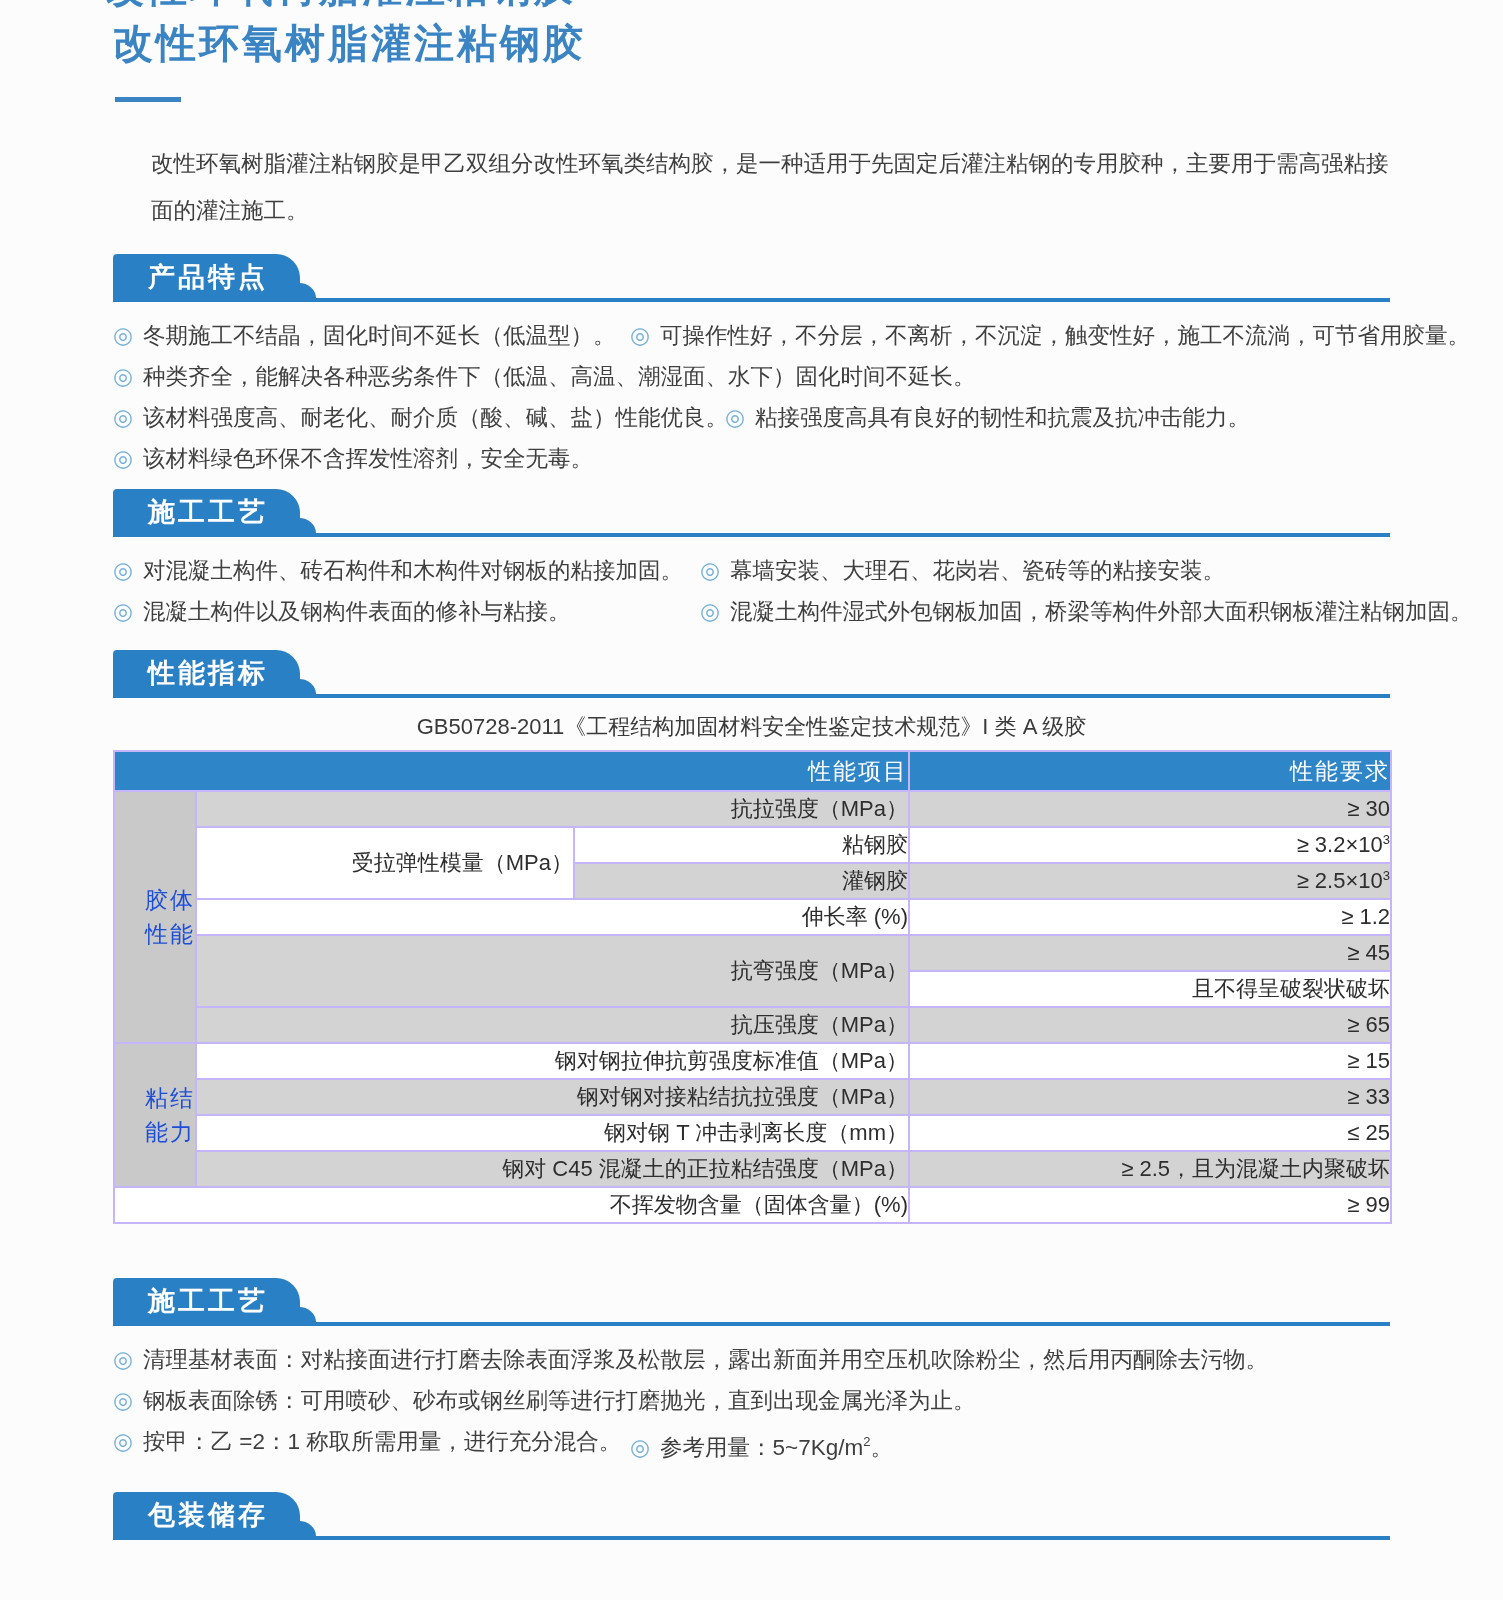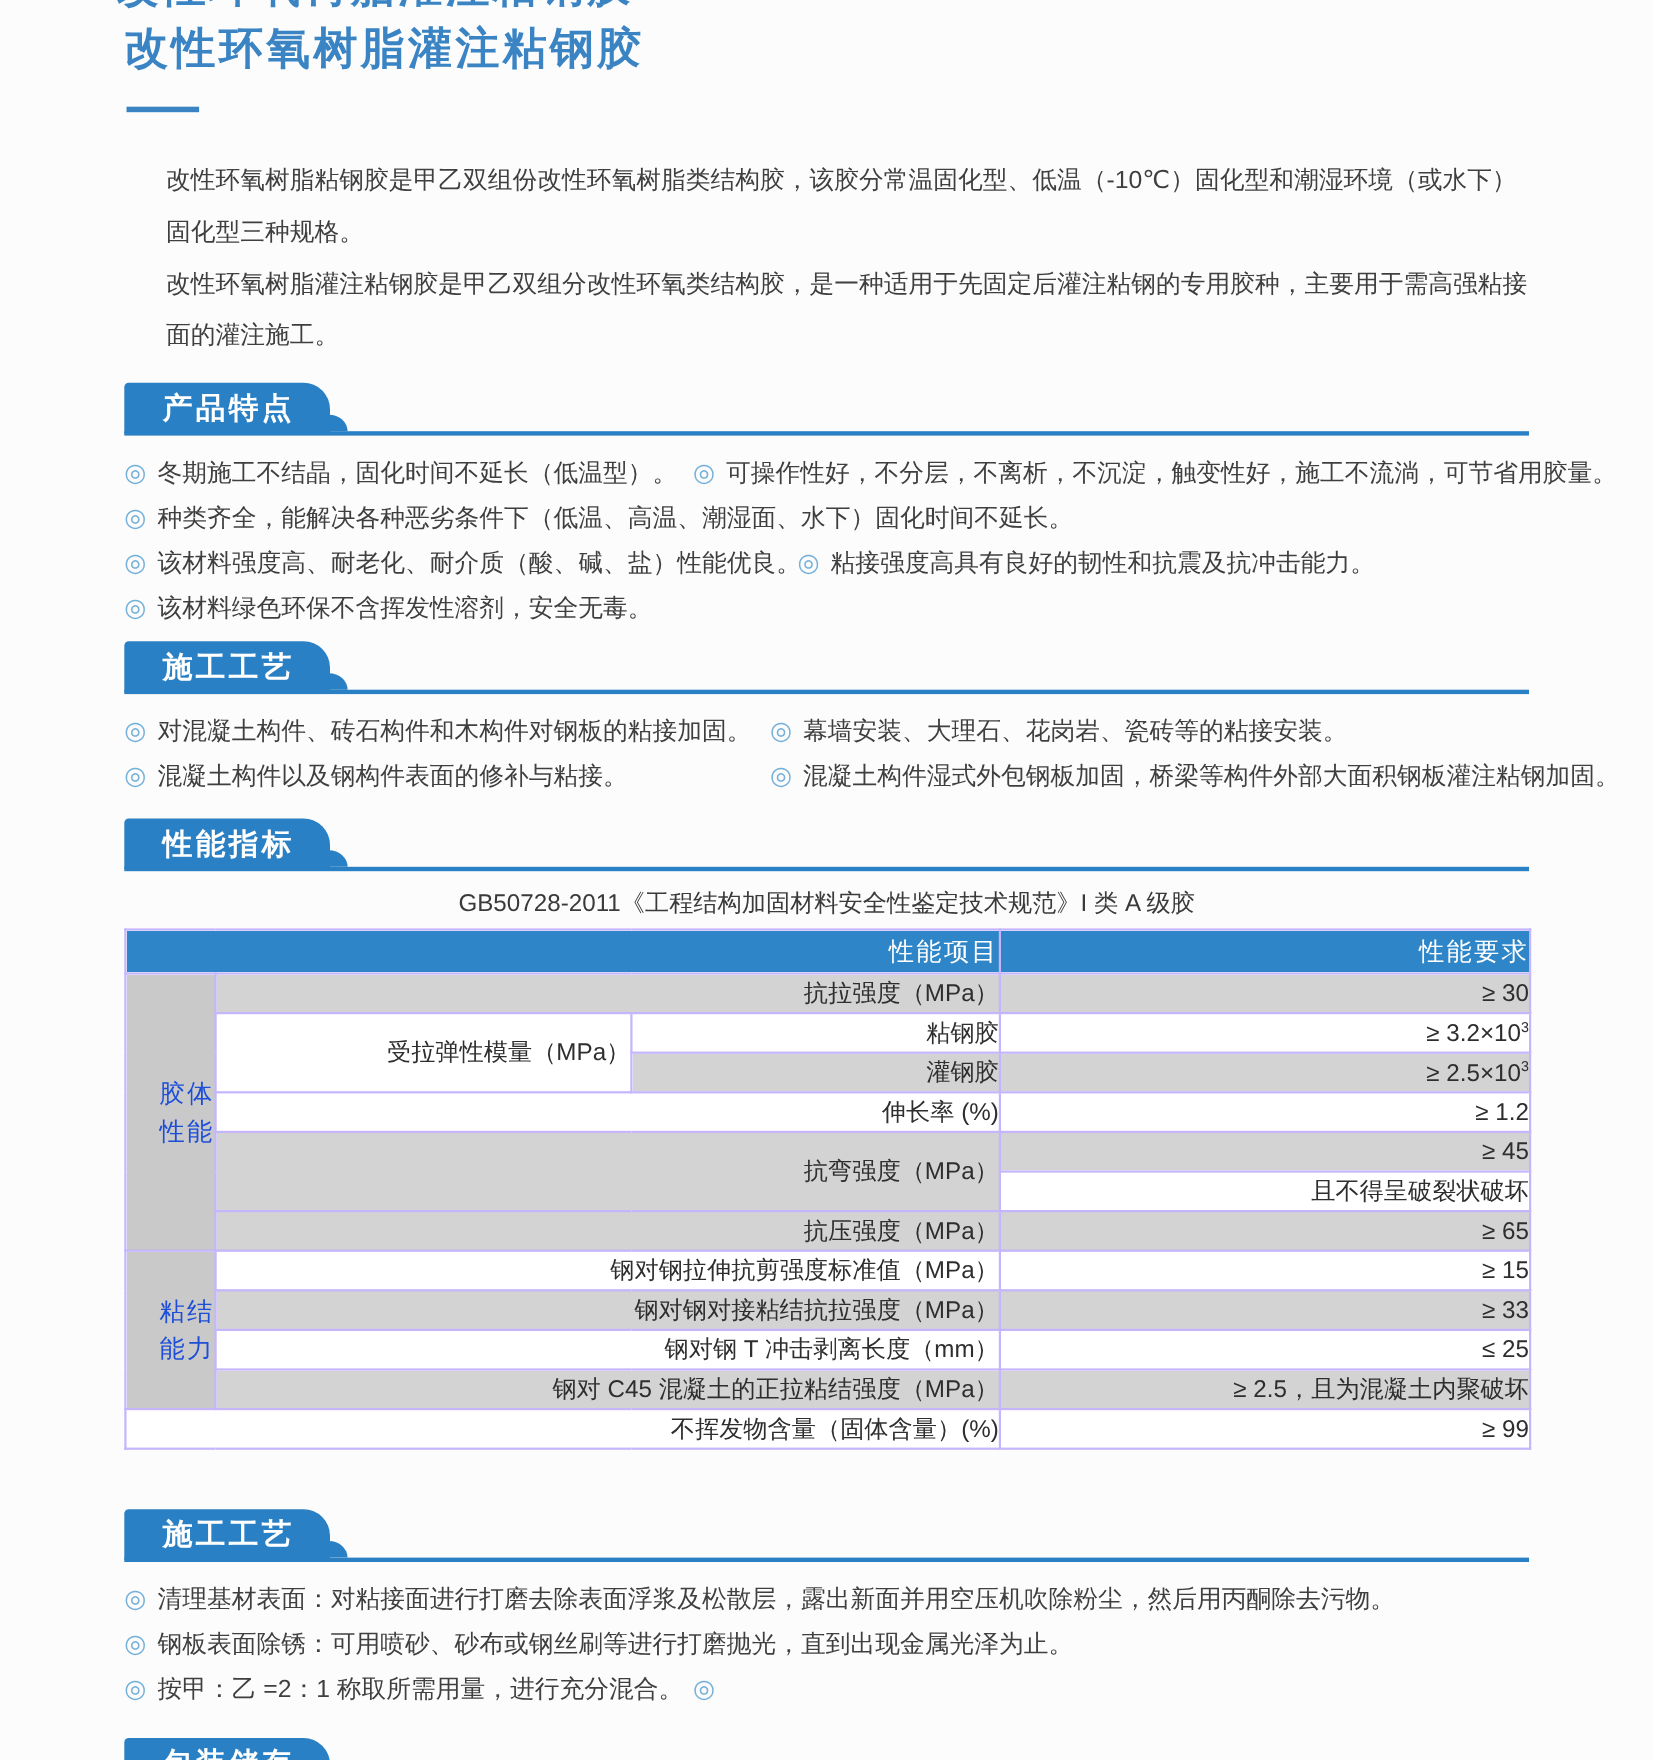--- a/index.html
+++ b/index.html
@@ -79,21 +79,20 @@
 <body>
 
 <div class="top-sliver">改性环氧树脂灌注粘钢胶</div>
 
 <div class="content">
 
   <h1 class="title">改性环氧树脂灌注粘钢胶</h1>
   <div class="title-dash"></div>
 
   <div class="intro">
-    <p>改性环氧树脂粘钢胶是甲乙双组份改性环氧树脂类结构胶，该胶分常温固化型、低温（-10℃）固化型和潮湿环境（或水下）固化型三种规格。</p>
     <p>改性环氧树脂灌注粘钢胶是甲乙双组分改性环氧类结构胶，是一种适用于先固定后灌注粘钢的专用胶种，主要用于需高强粘接面的灌注施工。</p>
   </div>
 
   <div class="sec-head mt-features">
     <div class="badge">
       <span>产品特点</span>
     </div>
   </div>
   <div class="bullets">
     <div class="brow">
@@ -250,20 +249,21 @@
         <span class="btext">钢板表面除锈：可用喷砂、砂布或钢丝刷等进行打磨抛光，直到出现金属光泽为止。</span>
       </div>
     </div>
     <div class="brow">
       <div class="item w517">
         <span class="bu">◎</span>
         <span class="btext">按甲：乙 =2：1 称取所需用量，进行充分混合。</span>
       </div>
       <div class="item">
         <span class="bu">◎</span>
+        <span class="btext"><span>参考用量：5~7Kg/m</span><sup>2</sup><span>。</span></span>
       </div>
     </div>
   </div>
 
   <div class="sec-head mt-packaging">
     <div class="badge">
       <span>包装储存</span>
     </div>
   </div>
 

